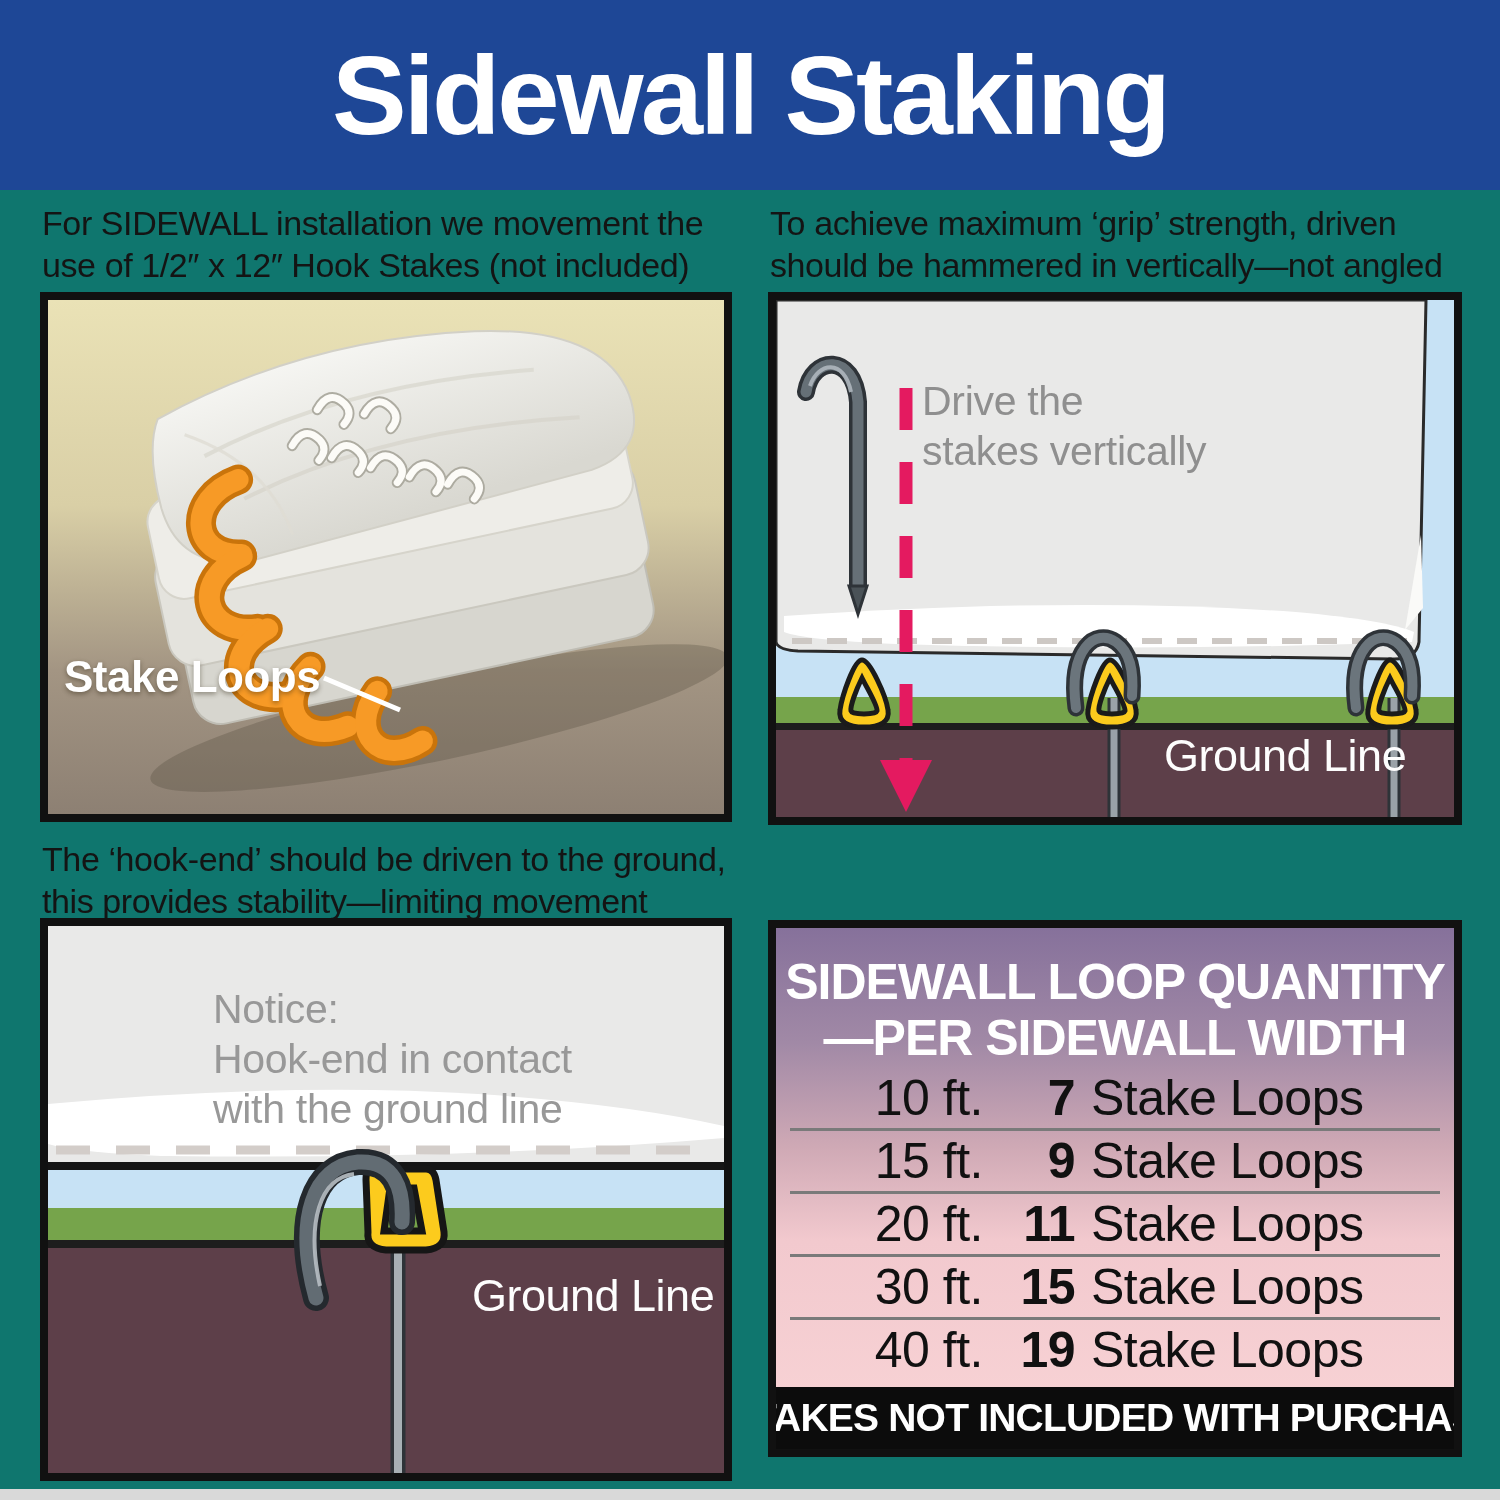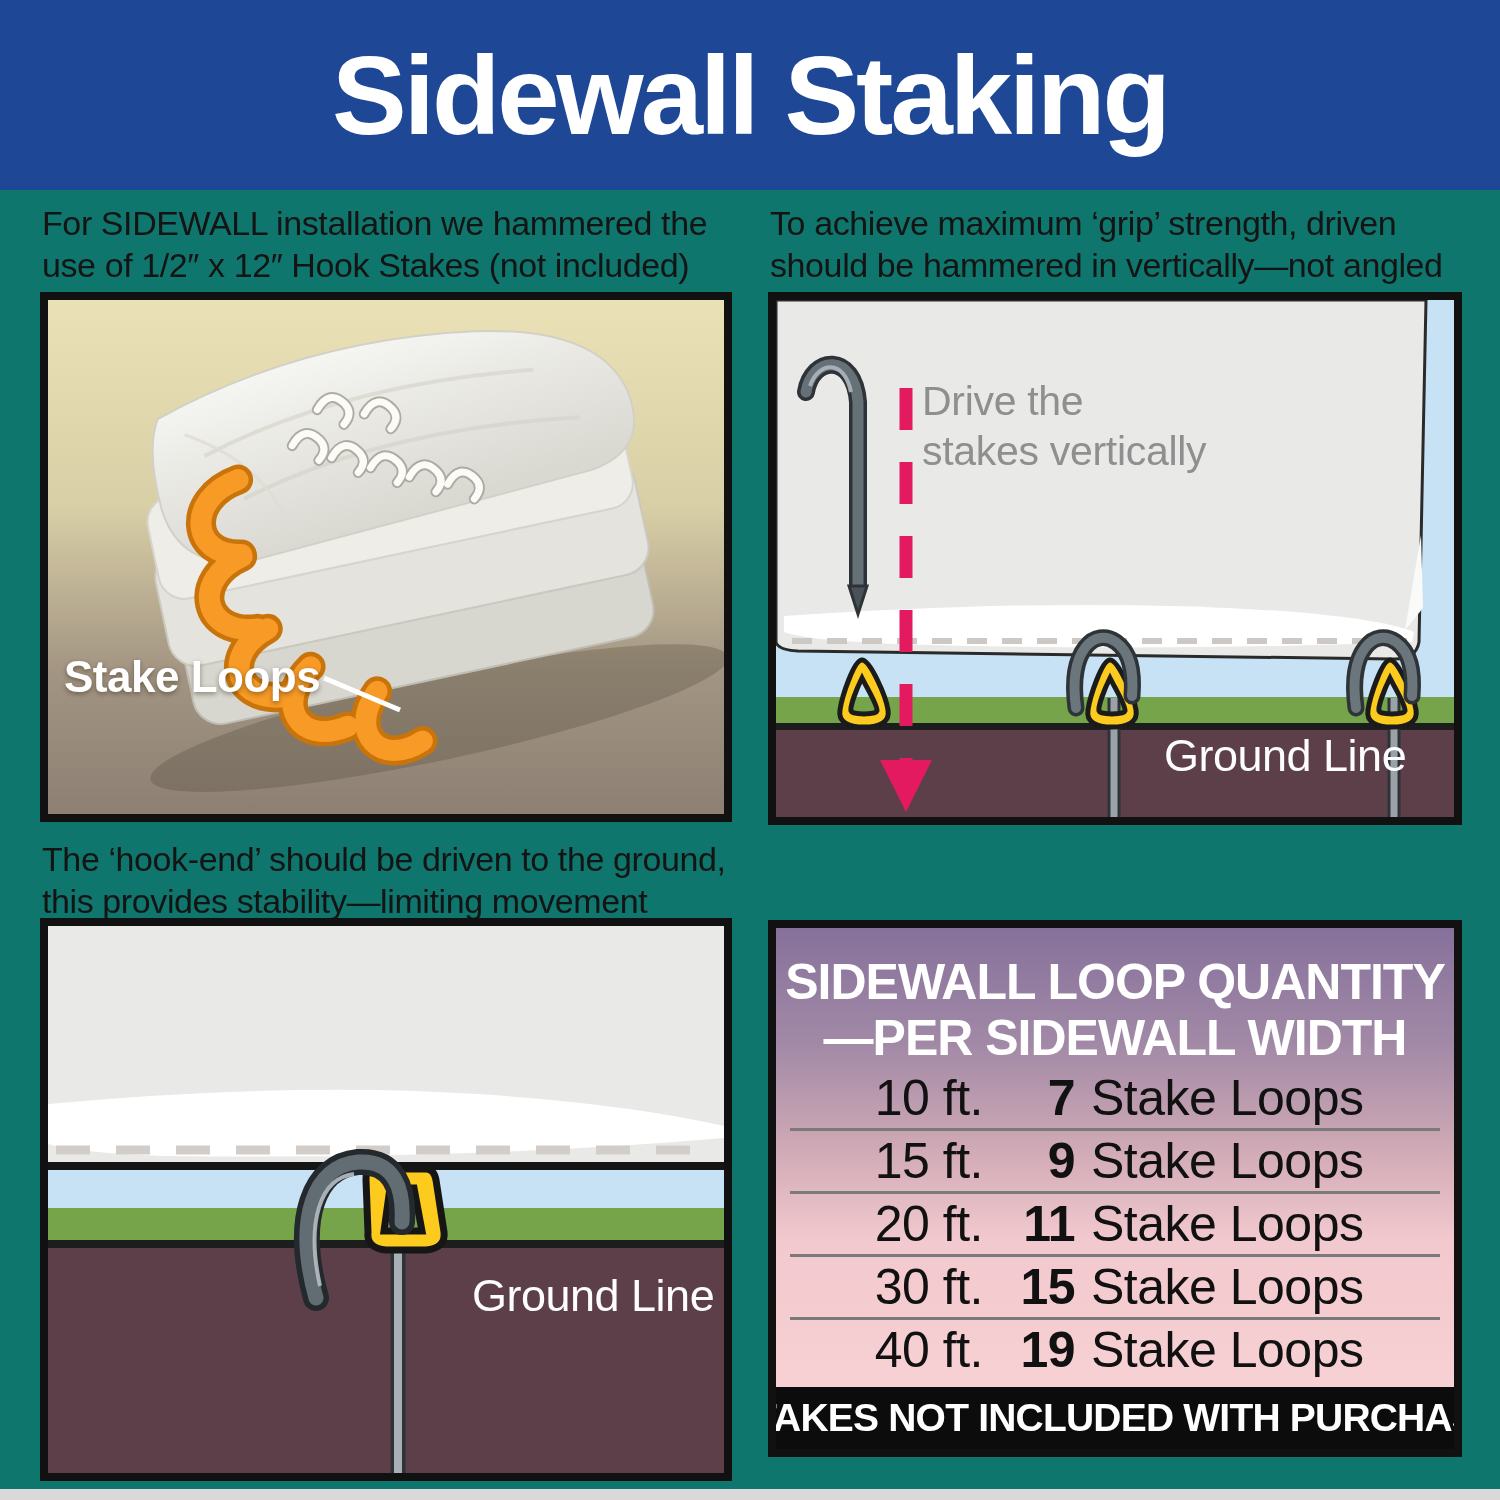--- a/index.html
+++ b/index.html
@@ -45,21 +45,21 @@
 </head>
 <body>
 
 <div id="canvas">
 
   <div class="header">
     <h1>Sidewall Staking</h1>
   </div>
 
   <div class="caption" style="left:42px;top:202px;width:710px;">
-    <span>For SIDEWALL installation we hammered the</span>
+    <span>For SIDEWALL installation we movement the</span>
     <span>use of 1/2″ x 12″ Hook Stakes (not included)</span>
   </div>
 
   <div class="caption" style="left:770px;top:202px;width:710px;">
     <span>To achieve maximum ‘grip’ strength, driven</span>
     <span>should be hammered in vertically—not angled</span>
   </div>
 
   <div class="panel" style="left:40px;top:292px;width:692px;height:530px;">
     <svg class="fill" viewBox="0 0 676 514" preserveAspectRatio="none" aria-hidden="true">
@@ -197,20 +197,25 @@
         <line x1="350" y1="298" x2="350" y2="547" stroke="#2e3338" stroke-width="15"></line>
         <line x1="350" y1="298" x2="350" y2="547" stroke="#a8b0b5" stroke-width="8"></line>
         <path fill="#fccb1d" stroke="#161616" stroke-width="7" fill-rule="evenodd" d="M324,243 L378,243 Q386,243 388,254 L396,306 Q398,322 378,324 L338,324 Q318,322 320,306 L318,254 Q318,243 324,243 Z
                  M342,262 L366,262 L374,305 L336,305 Z"></path>
         <path d="M268,372 C246,292 266,240 310,236 C346,234 356,262 354,296" fill="none" stroke="#24292e" stroke-width="26" stroke-linecap="round"></path>
         <path d="M268,372 C246,292 266,240 310,236 C346,234 356,262 354,296" fill="none" stroke="#626c73" stroke-width="15" stroke-linecap="round"></path>
         <path d="M272,360 C258,296 272,252 306,248" fill="none" stroke="#b7bec3" stroke-width="4" opacity="0.9"></path>
       </g>
     </svg>
 
+    <div class="overlay gray-note" style="left:165px;top:58px;color:#989898;">
+      <span>Notice:</span>
+      <span>Hook-end in contact</span>
+      <span>with the ground line</span>
+    </div>
     <div class="overlay ground-label" style="left:424px;top:344px;">Ground Line</div>
   </div>
 
   <div class="panel table-panel" style="left:768px;top:920px;width:694px;height:537px;">
     <div class="table-title">
       <span>SIDEWALL LOOP QUANTITY</span>
       <span>—PER SIDEWALL WIDTH</span>
     </div>
     <div class="rows">
       <div class="trow">

